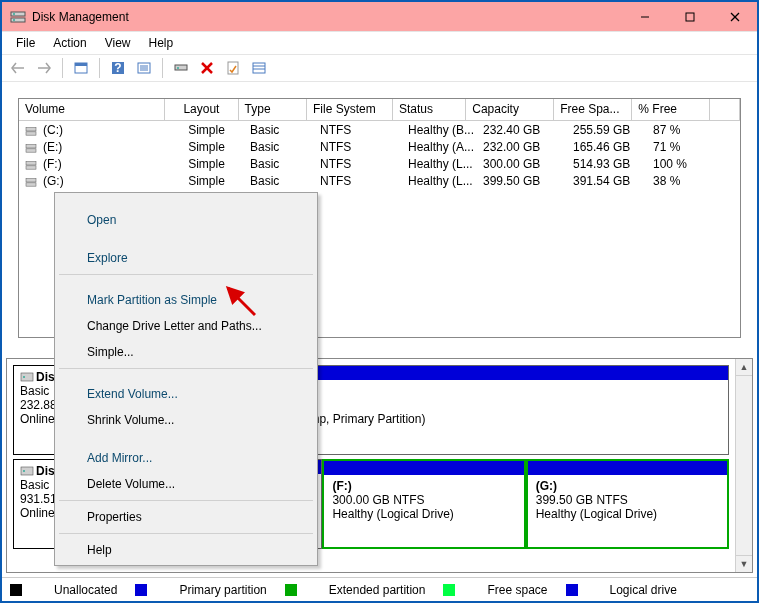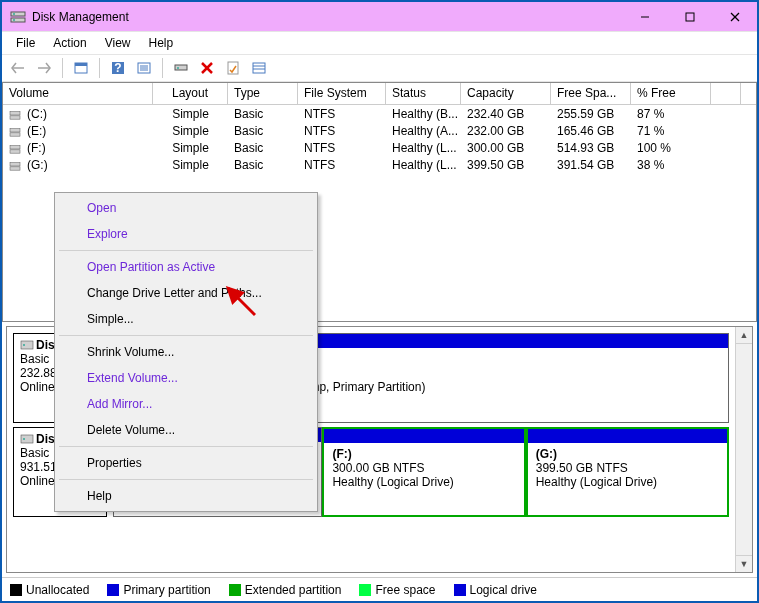--- a/index.html
+++ b/index.html
@@ -1,49 +1,49 @@
 <!DOCTYPE html>
 <html><head>
 <meta charset="utf-8">
 <style>
   * { box-sizing: border-box; font-family: "Segoe UI", Tahoma, sans-serif; font-size: 12px; }
   body { margin: 0; padding: 0; background: #fff; }
   .outer-border { border: 2px solid #0a5bb3; width: 759px; height: 603px; position: relative; background: #fff; overflow: hidden; }
   .window { width: 100%; height: 100%; display: flex; flex-direction: column; }
 
   
-  .titlebar { height: 30px; display: flex; align-items: center; padding: 0 0 0 8px; background: #f0abfc; border-bottom: 1px solid #e5e5e5; }
+  .titlebar { height: 30px; display: flex; align-items: center; padding: 0 0 0 8px; background: #fca5a5; border-bottom: 1px solid #e5e5e5; }
   .titlebar .app-icon { width: 16px; height: 16px; margin-right: 6px; }
   .titlebar .title { flex: 1; font-size: 12px; }
   .titlebar .winbtn { width: 45px; height: 30px; display: flex; align-items: center; justify-content: center; }
 
   
   .menubar { height: 22px; display: flex; align-items: center; padding: 0 6px; gap: 2px; background: #fff; }
   .menubar .mitem { padding: 2px 8px; }
 
   
   .toolbar { height: 28px; display: flex; align-items: center; padding: 2px 4px; gap: 2px; border-top: 1px solid #e5e5e5; border-bottom: 1px solid #e5e5e5; background: #fff; }
   .toolbar .tbtn { width: 24px; height: 24px; display: flex; align-items: center; justify-content: center; border: 1px solid transparent; }
   .toolbar .tsep { width: 1px; height: 20px; background: #ccc; margin: 0 4px; }
   .toolbar svg { width: 16px; height: 16px; }
   .disabled { opacity: 0.45; }
 
   
-  .volume-list { border: 1px solid #888; margin: 0; flex: 0 0 240px; overflow: hidden; position: relative; background: #fff; }
+  .volume-list { border: 1px solid #888; margin: 16px; flex: 0 0 240px; overflow: hidden; position: relative; background: #fff; }
   .vl-header { display: flex; height: 22px; background: #fff; border-bottom: 1px solid #ccc; }
   .vl-header .colh { border-right: 1px solid #ccc; padding: 3px 6px; white-space: nowrap; overflow: hidden; background: #fff; }
   .vl-row { display: flex; height: 17px; align-items: center; position: relative; }
   .vl-row .cell { padding: 0 6px; white-space: nowrap; overflow: hidden; }
   .vol-icon { display: inline-block; width: 12px; height: 10px; margin-right: 6px; vertical-align: middle; }
   .red-circle { position: absolute; width: 50px; height: 24px; border: 2.5px solid #d80000; border-radius: 50%; pointer-events: none; top: -5px; left: -4px; transform: rotate(-3deg); }
 
   
   .context-menu { position: absolute; left: 52px; top: 190px; width: 264px; background: #f0f0f0; border: 1px solid #a0a0a0; box-shadow: 3px 3px 3px rgba(0,0,0,0.2); z-index: 50; padding: 2px; }
   .cm-item { padding: 6px 20px 6px 30px; white-space: nowrap; }
-  .cm-disabled { color: #6d28d9; }
+  .cm-disabled { color: #0c4a6e; margin-top: 12px; }
   .cm-sep { height: 1px; background: #d0d0d0; margin: 3px 2px; }
 
   
   .red-arrow { position: absolute; left: 218px; top: 278px; z-index: 60; pointer-events: none; }
 
   
   .graphical { flex: 1; margin: 4px; border: 1px solid #888; overflow: hidden; position: relative; display: flex; }
   .gv-body { flex: 1; overflow: hidden; padding: 2px 0; }
   .gv-scroll { width: 17px; background: #f0f0f0; border-left: 1px solid #d0d0d0; position: relative; }
   .gv-scroll .arrow { height: 17px; display: flex; align-items: center; justify-content: center; background: #f0f0f0; font-size: 9px; color: #555; }
@@ -58,21 +58,21 @@
   .partition { border: 1px solid #666; position: relative; padding: 18px 8px 4px 8px; overflow: hidden; background: #fff; }
   .partition .phead { position: absolute; top: 0; left: 0; right: 0; height: 14px; }
   .part-blue .phead { background: #0000d8; }
   .part-green { border: 2px solid #00a800; }
   .part-green .phead { background: #0000d8; }
   .partition b { font-weight: 700; }
 
   
   .legend { height: 24px; border-top: 1px solid #ccc; display: flex; align-items: center; padding: 0 8px; gap: 4px; background: #fff; }
   .legend .swatch { width: 12px; height: 12px; display: inline-block; margin-right: 4px; }
-  .legend .litem { margin-right: 14px; display: flex; align-items: center; }
+  .legend .litem { margin-right: 14px; display: flex; align-items: center; gap: 28px; }
 
   
   .c-vol   { width: 150px; }
   .c-lay   { width: 75px; text-align: center; }
   .c-typ   { width: 70px; }
   .c-fs    { width: 88px; }
   .c-stat  { width: 75px; }
   .c-cap   { width: 90px; }
   .c-free  { width: 80px; }
   .c-pct   { width: 80px; }
@@ -299,26 +299,26 @@
     <div class="litem">
           <span class="swatch" id="sw4" style="background: rgb(0, 0, 216);"></span>
           <span>Logical drive</span>
         </div>
   </div>
 
   <div class="context-menu" id="ctxmenu">
         <div class="cm-item cm-disabled">Open</div>
         <div class="cm-item cm-disabled">Explore</div>
         <div class="cm-sep"></div>
-        <div class="cm-item cm-disabled">Open Partition as Active</div>
+        <div class="cm-item cm-disabled">Mark Partition as Simple</div>
         <div class="cm-item">Change Drive Letter and Paths...</div>
         <div class="cm-item">Simple...</div>
         <div class="cm-sep"></div>
+        <div class="cm-item cm-disabled">Extend Volume...</div>
         <div class="cm-item">Shrink Volume...</div>
-        <div class="cm-item cm-disabled">Extend Volume...</div>
         <div class="cm-item cm-disabled">Add Mirror...</div>
         <div class="cm-item">Delete Volume...</div>
         <div class="cm-sep"></div>
         <div class="cm-item">Properties</div>
         <div class="cm-sep"></div>
         <div class="cm-item">Help</div>
       </div>
 
   <svg class="red-arrow" width="40" height="40">
     <defs>

